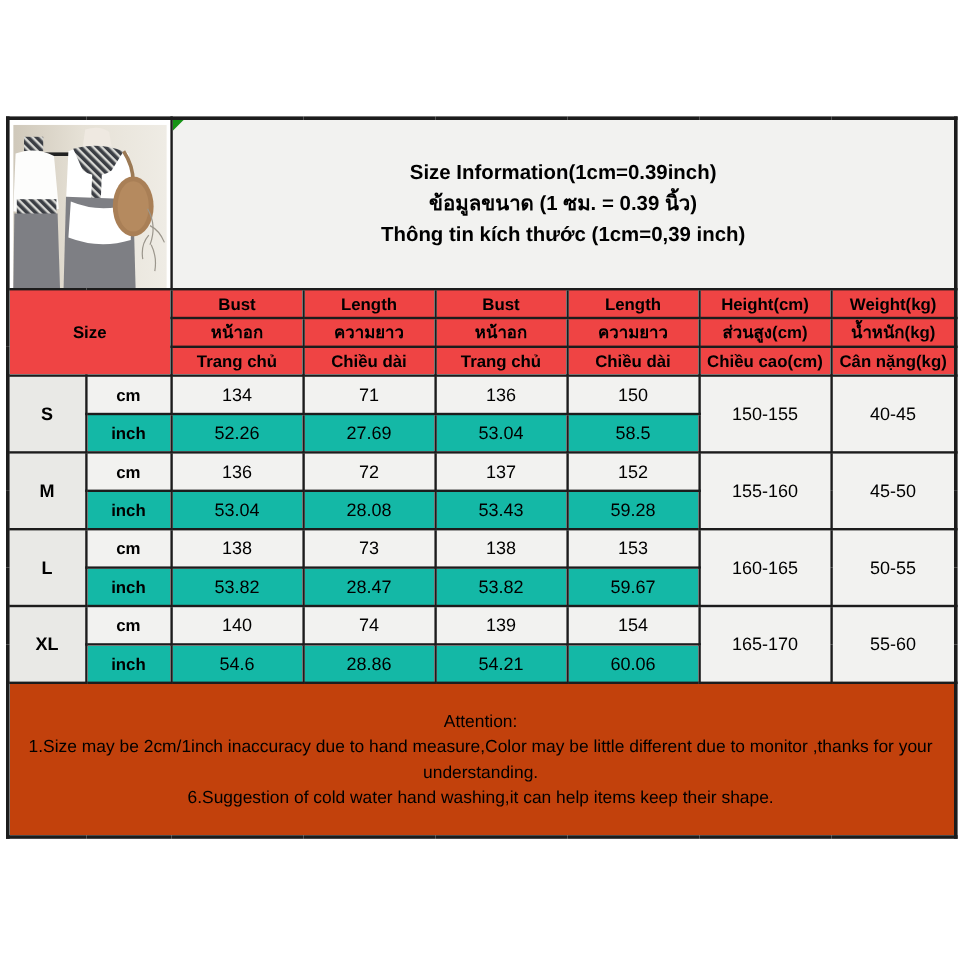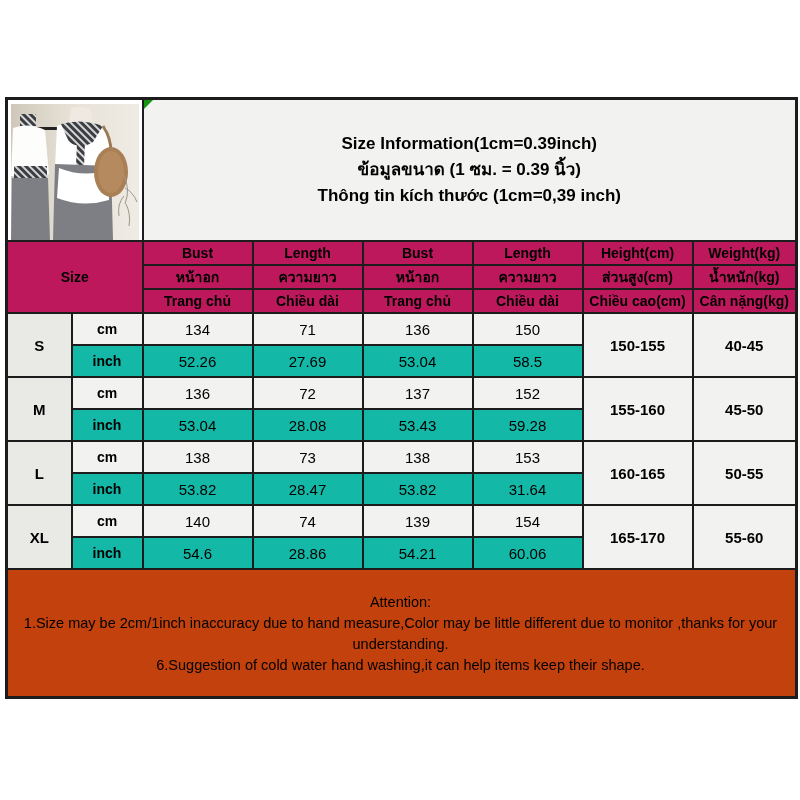--- a/index.html
+++ b/index.html
@@ -27,25 +27,25 @@
   .white{background:#14b8a6;}
   
   .title-cell{background:#f2f2f0;position:relative;}
   .title-line{font-weight:bold;font-size:17px;line-height:26px;}
   .corner-marker{
     position:absolute;top:0;left:0;width:0;height:0;
     border-top:9px solid #169416;border-right:9px solid transparent;
   }
   
   .size-cell{font-size:29px;font-weight:bold;background:#e9e9e6;}
-  .hdr td{font-weight:bold;font-size:14px;background:#be185d;}
+  .hdr td{font-weight:bold;font-size:14px;background:#ef4444;}
   .size-letter{font-weight:bold;font-size:15px;background:#e9e9e6;}
   .unit{font-weight:bold;font-size:14px;margin-top:24px;}
   .val{font-size:15px;font-weight:normal;}
-  .range{font-size:15px;font-weight:bold;background:#f2f2f0;margin-top:32px;}
+  .range{font-size:15px;font-weight:normal;background:#f2f2f0;margin-top:32px;}
   
   .photo-cell{background:#ffffff;vertical-align:middle;}
   .photo-cell svg{display:block;margin:3px auto 0 auto;}
   
   .attn td{vertical-align:top;text-align:left;background:#c2410c;}
   .attn-inner{padding:1px 6px 0 4px;font-size:14.5px;line-height:21px;}
 </style>
 </head>
 <body>
 
@@ -190,21 +190,21 @@
       <td class="val gray">138</td>
       <td class="val gray">153</td>
       <td rowspan="2" class="range">160-165</td>
       <td rowspan="2" class="range">50-55</td>
     </tr>
     <tr class="data">
       <td class="unit white">inch</td>
       <td class="val white">53.82</td>
       <td class="val white">28.47</td>
       <td class="val white">53.82</td>
-      <td class="val white">31.64</td>
+      <td class="val white">59.67</td>
     </tr>
 
     <tr class="data">
       <td rowspan="2" class="size-letter">XL</td>
       <td class="unit gray">cm</td>
       <td class="val gray">140</td>
       <td class="val gray">74</td>
       <td class="val gray">139</td>
       <td class="val gray">154</td>
       <td rowspan="2" class="range">165-170</td>

